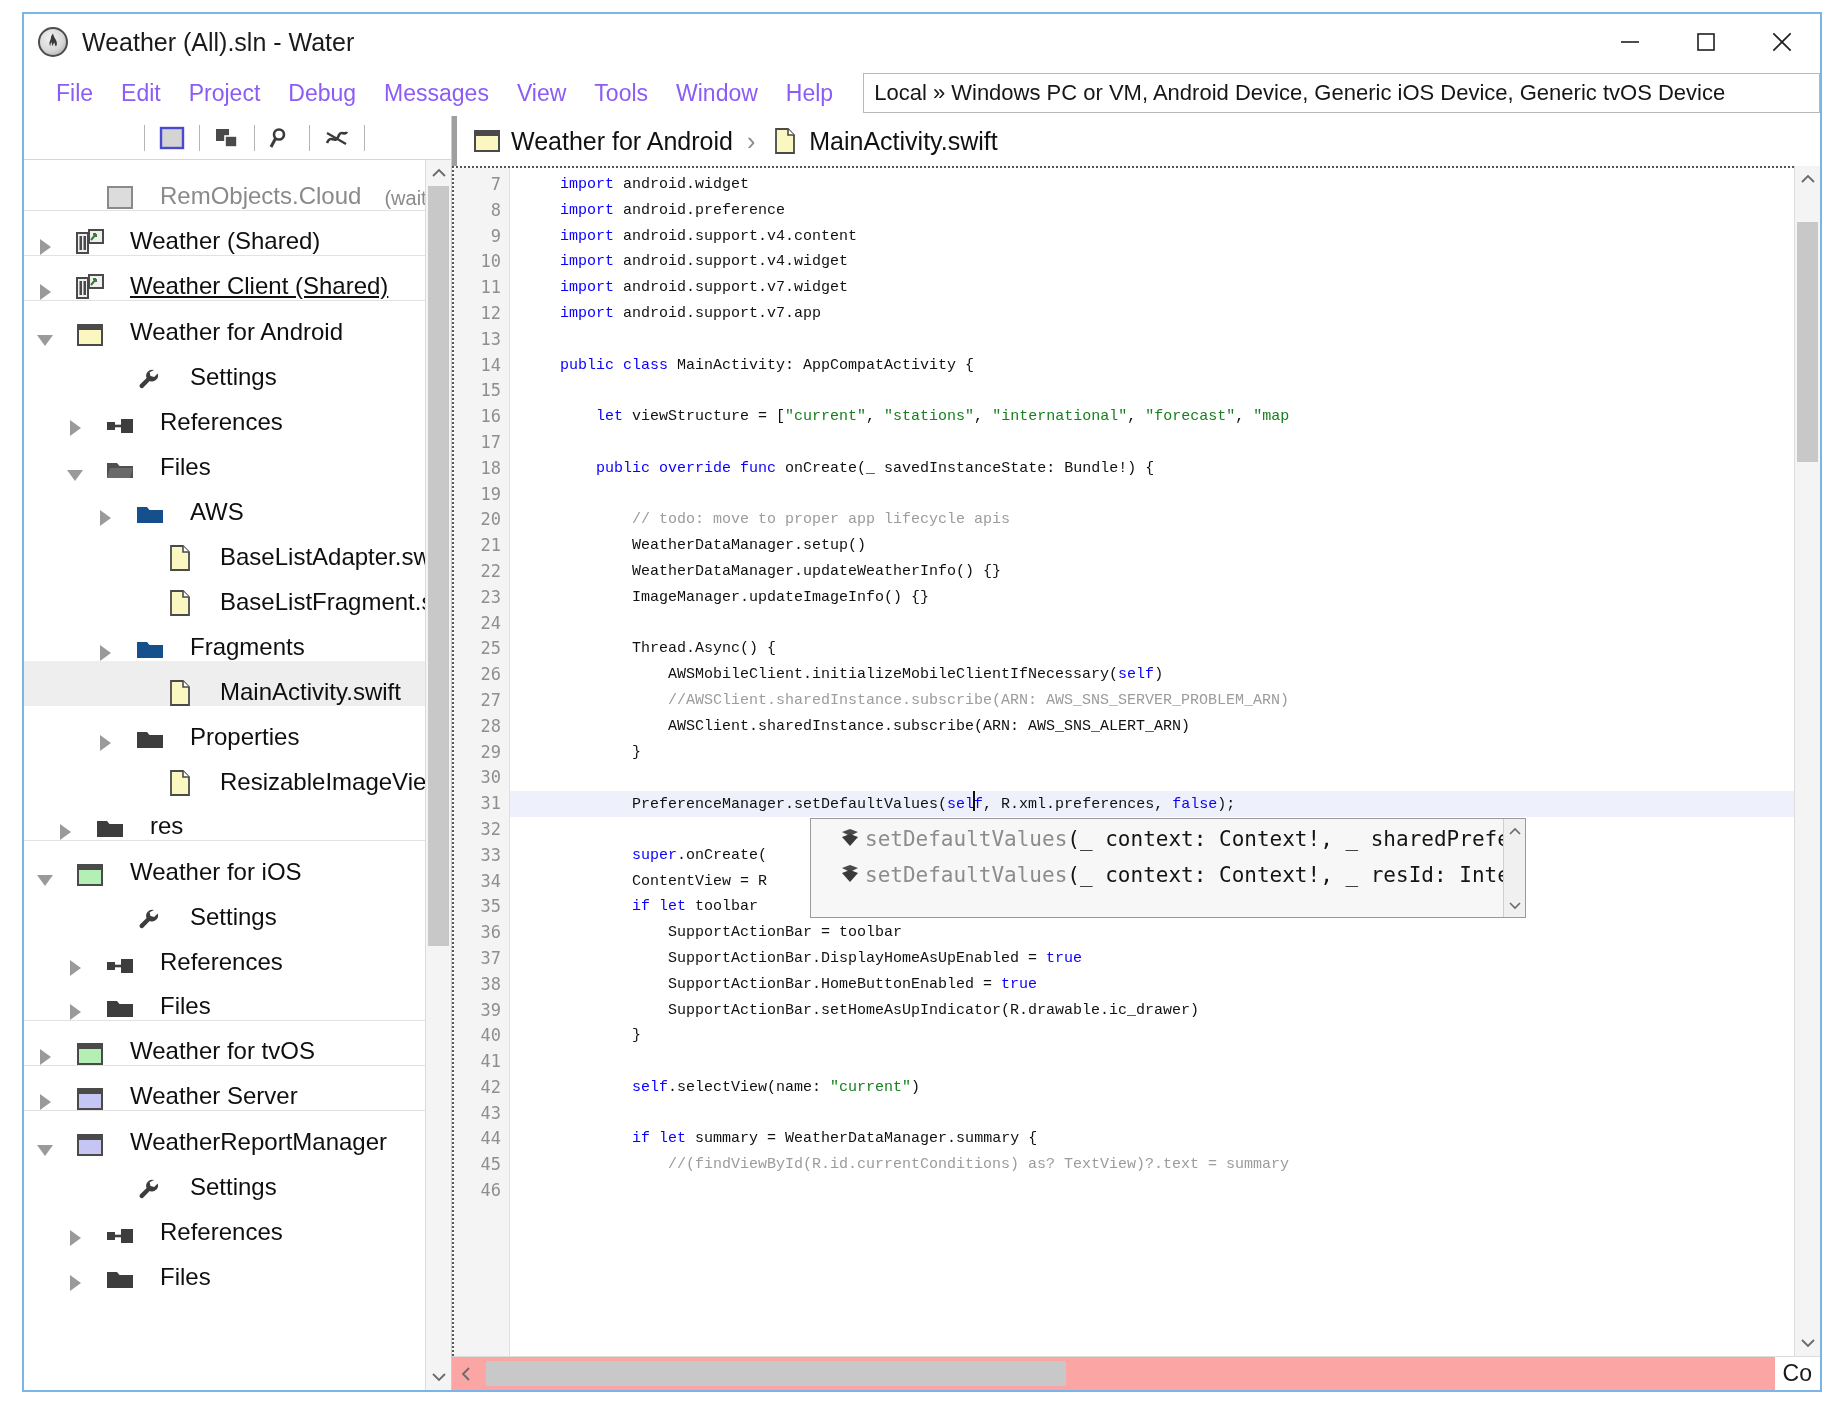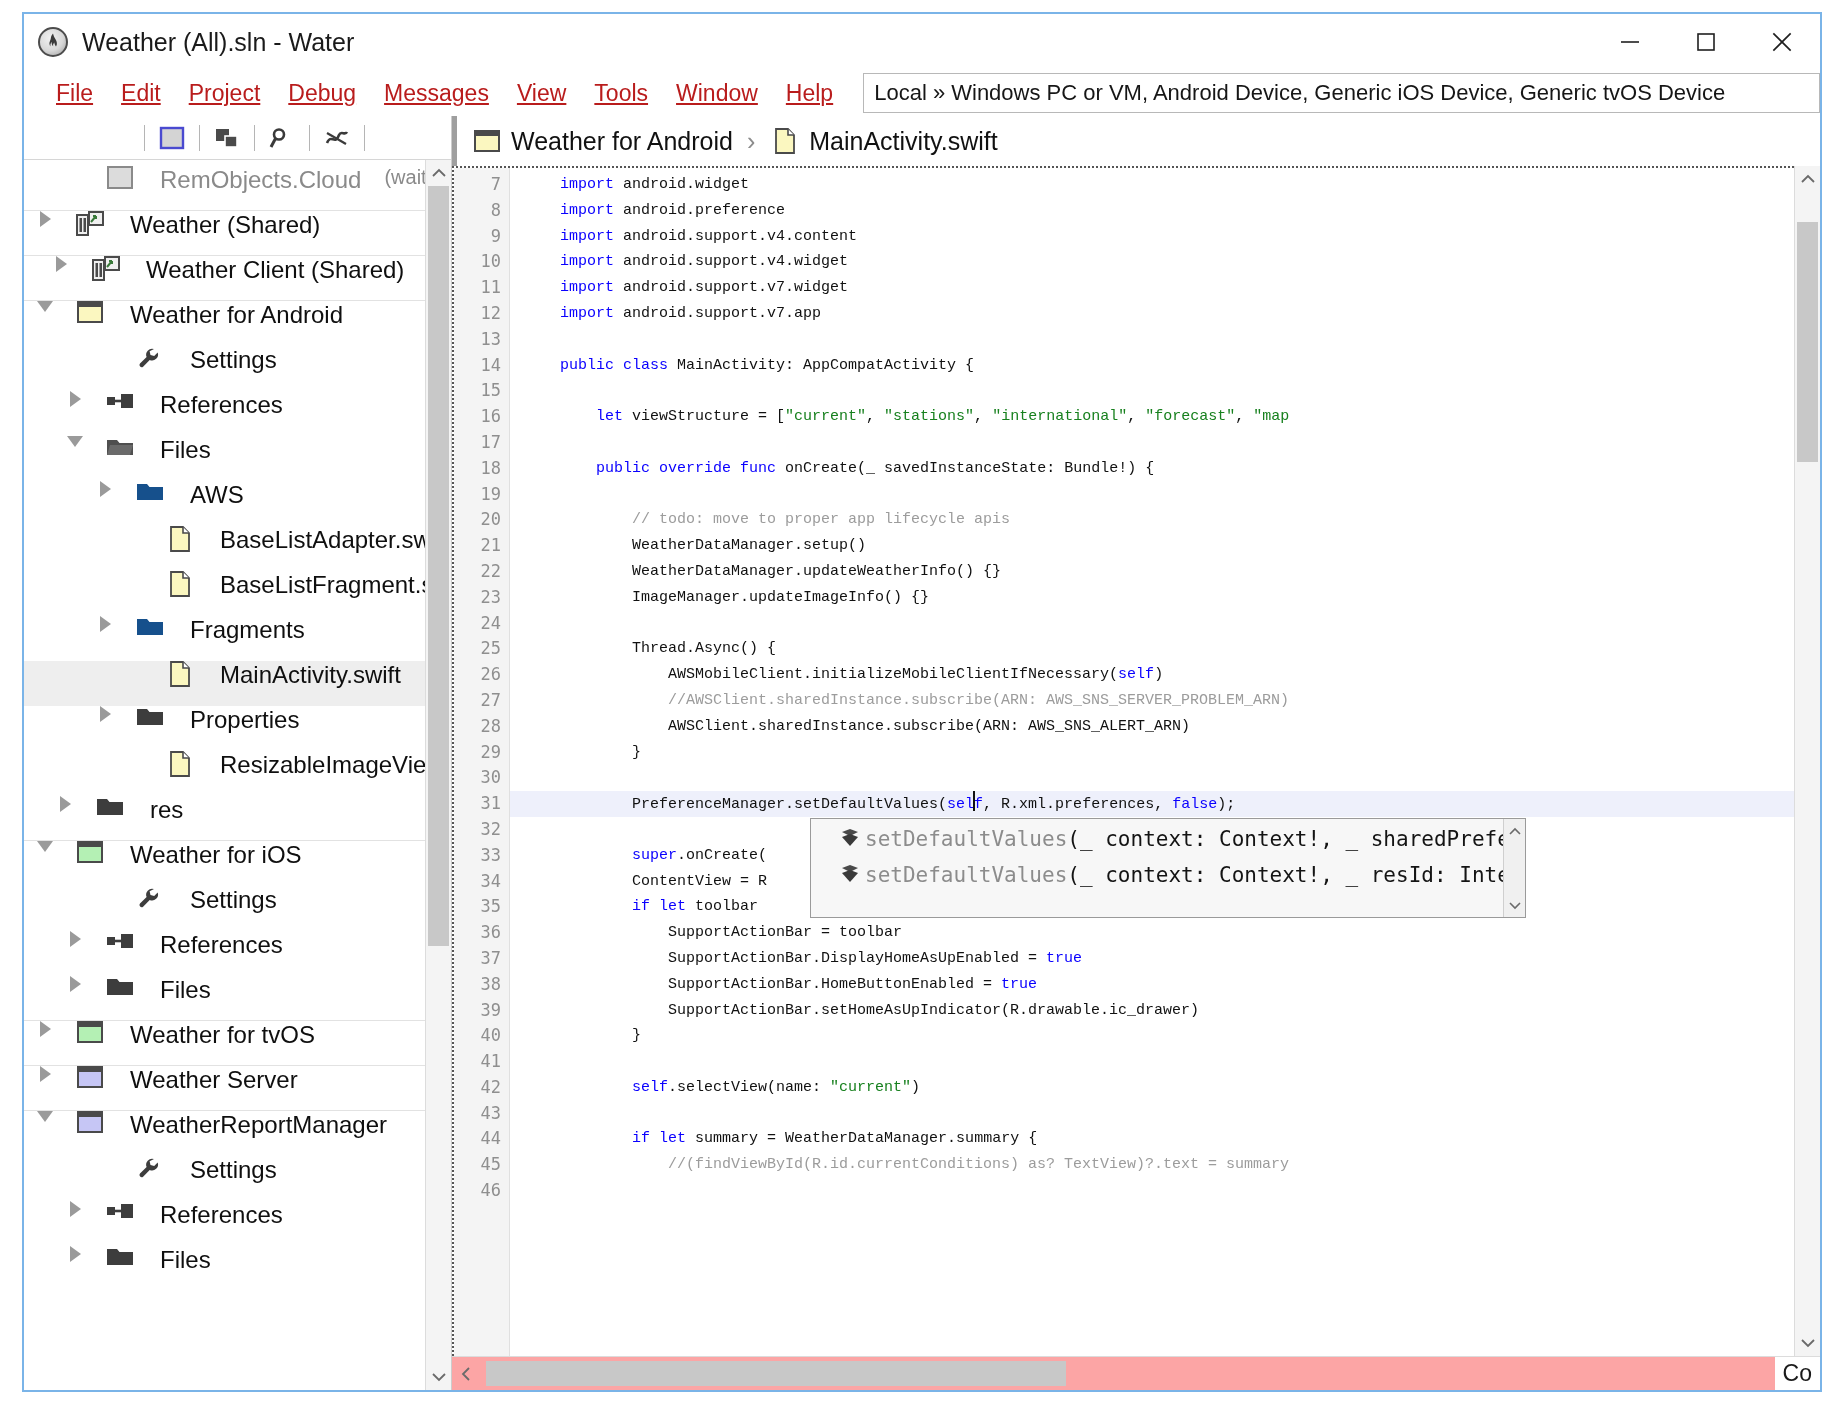--- a/index.html
+++ b/index.html
@@ -47,24 +47,23 @@
   .win-btn svg { display:block; }
 
   
   .menubar {
     height: 46px; flex: 0 0 46px;
     display: flex; align-items: center;
     padding-left: 18px;
     background: #ffffff;
   }
   .menu-item {
-    font-size: 23px; color: #b91c1c;
+    font-size: 23px; color: #8b5cf6;
     padding: 3px 14px;
     white-space: nowrap;
-    text-decoration: underline;
   }
   .target-combo {
     margin-left: 16px;
     height: 40px;
     flex: 1 1 auto;
     min-width: 0;
     border: 1px solid #b8b8b8;
     background: #ffffff;
     display: flex; align-items: center;
     padding: 0 10px;
@@ -96,21 +95,21 @@
   .tb-btn svg { display:block; }
 
   .tree-wrap { flex: 1 1 auto; display: flex; min-height: 0; }
   .tree {
     flex: 1 1 auto; overflow: hidden;
     padding-top: 6px;
     position: relative;
   }
   .tree-row {
     height: 45px;
-    display: flex; align-items: flex-start;
+    display: flex; align-items: flex-end;
     padding-right: 6px;
     font-size: 24px; color: #0f0f0f;
     white-space: nowrap;
     gap: 15px;
   }
   .tree-row.sep { border-bottom: 1px solid #e2e2e2; }
   .tree-row.selected { background: #eeeeee; }
   .tree-row.dim { color: #8a8a8a; }
   .tw {
     width: 26px; flex: 0 0 26px;
@@ -346,21 +345,21 @@
                 <svg width="28" height="26" viewBox="0 0 28 26">
                   <rect x="1" y="4" width="11" height="20" fill="#f0f0f0" stroke="#4a4a4a" stroke-width="2"></rect>
                   <rect x="3.5" y="7" width="2.5" height="14" fill="#4a4a4a"></rect>
                   <rect x="7.5" y="7" width="2.5" height="14" fill="#4a4a4a"></rect>
                   <rect x="13" y="1" width="14" height="13" fill="#f0f0f0" stroke="#4a4a4a" stroke-width="2"></rect>
                   <path d="M15 11 L20 5 M20 5 h-3 M20 5 v3" stroke="#3a7a3a" stroke-width="2" fill="none"></path>
                 </svg>
               </span>
               <span class="tlabel">Weather (Shared)</span>
             </div>
-            <div class="tree-row sep" style="padding-left: 24px;">
+            <div class="tree-row sep" style="padding-left: 8px; text-decoration: underline;">
               <span class="tw right">
                 <i></i>
               </span>
               <span class="ticon">
                 <svg width="28" height="26" viewBox="0 0 28 26">
                   <rect x="1" y="4" width="11" height="20" fill="#f0f0f0" stroke="#4a4a4a" stroke-width="2"></rect>
                   <rect x="3.5" y="7" width="2.5" height="14" fill="#4a4a4a"></rect>
                   <rect x="7.5" y="7" width="2.5" height="14" fill="#4a4a4a"></rect>
                   <rect x="13" y="1" width="14" height="13" fill="#f0f0f0" stroke="#4a4a4a" stroke-width="2"></rect>
                   <path d="M15 11 L20 5 M20 5 h-3 M20 5 v3" stroke="#3a7a3a" stroke-width="2" fill="none"></path>

